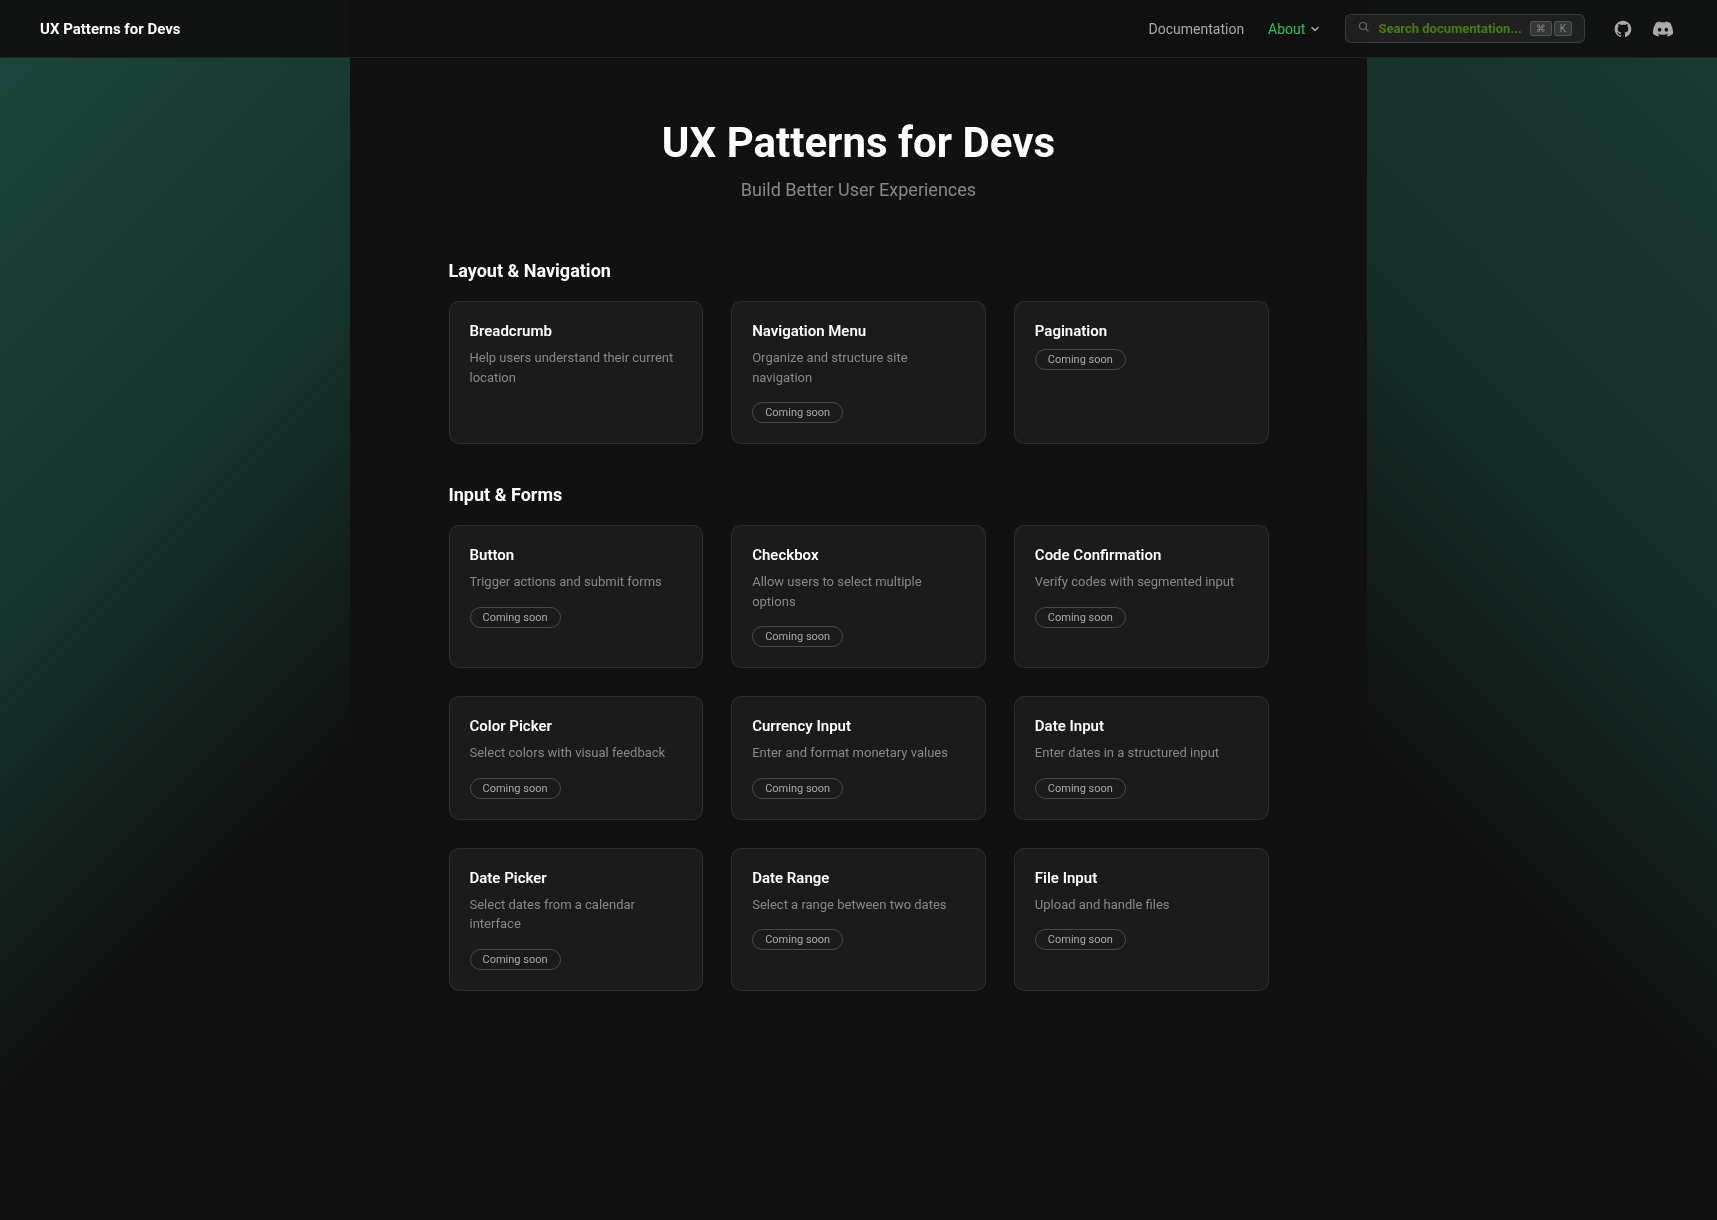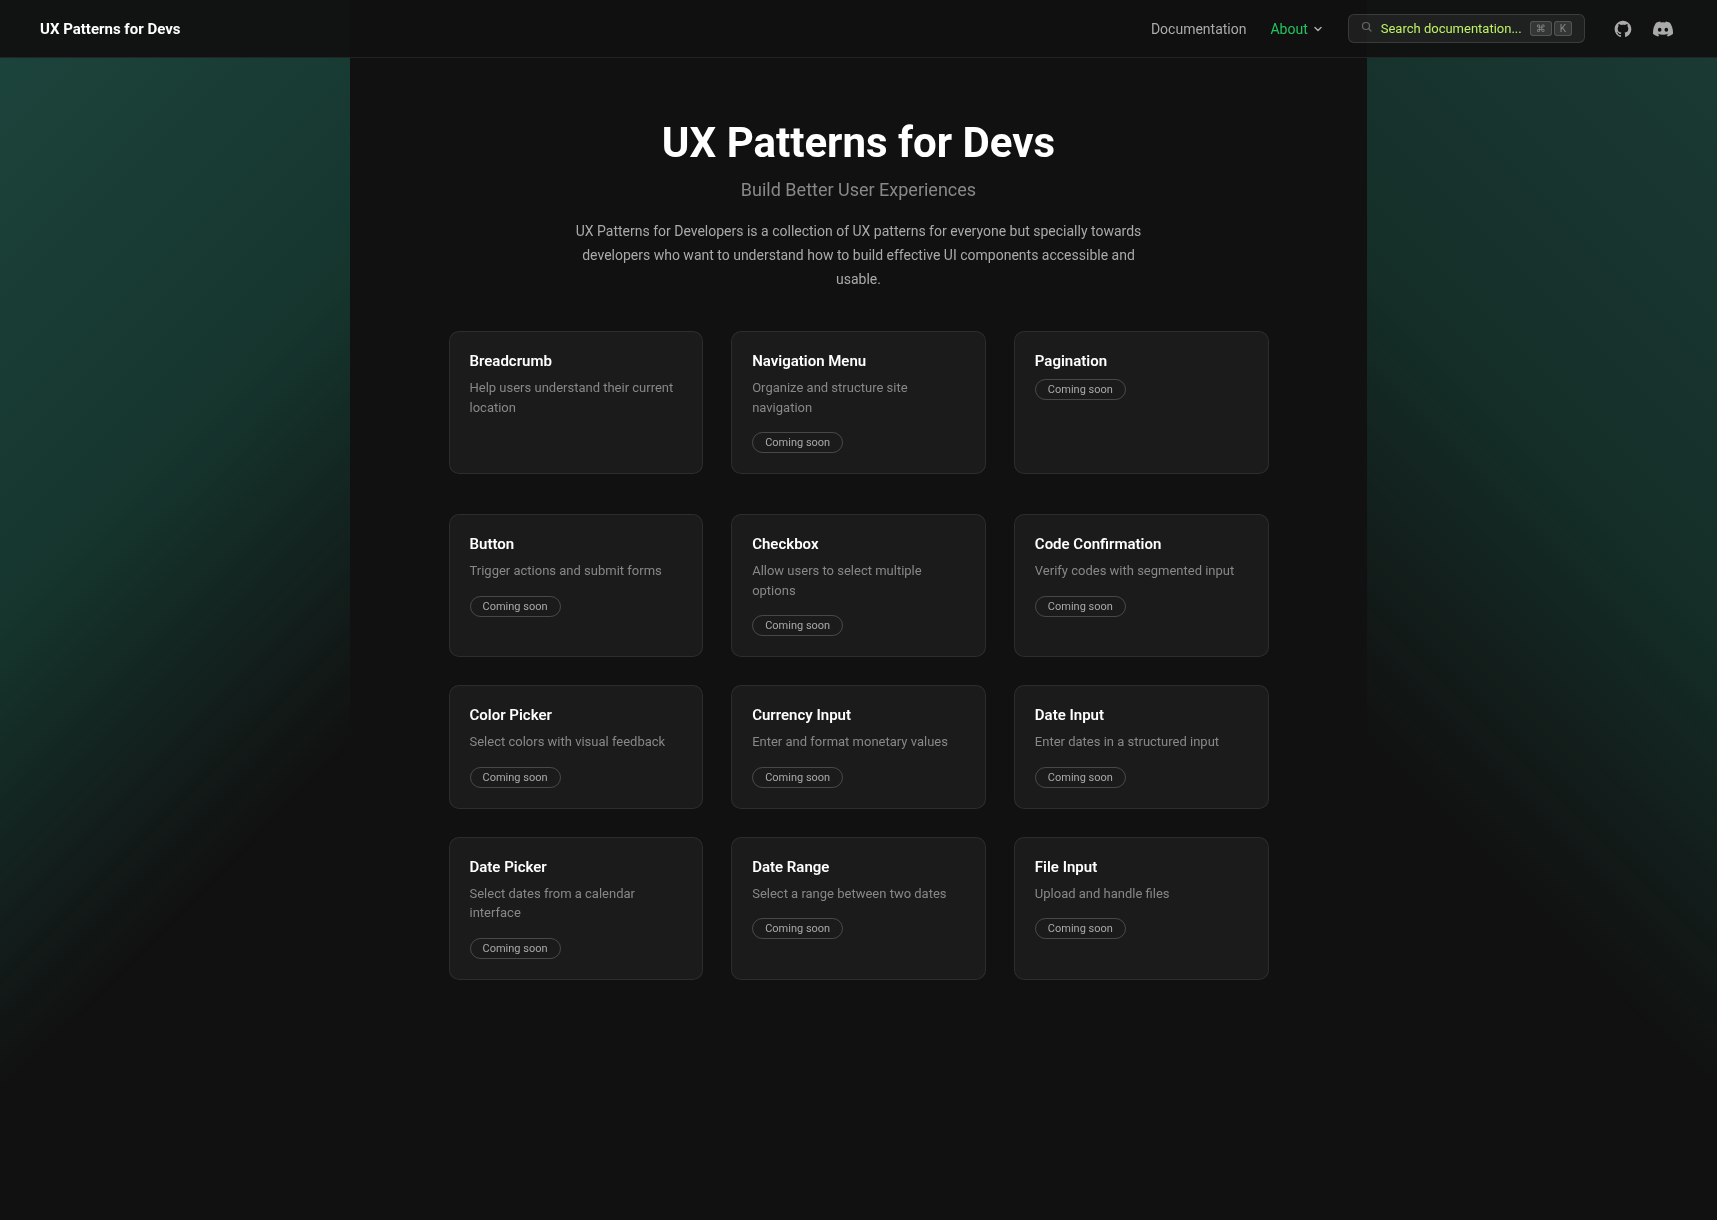--- a/index.html
+++ b/index.html
@@ -103,23 +103,24 @@
       padding: 6px 12px;
       min-width: 220px;
     }
 
     .search-icon {
       color: #666;
       font-size: 12px;
     }
 
     .search-input-display {
-      color: #bef264;
+      color: #4d7c0f;
       font-size: 13px;
       flex: 1;
+      font-weight: bold;
     }
 
     .search-kbd {
       display: flex;
       gap: 2px;
     }
 
     .kbd {
       background: rgba(255,255,255,0.1);
       border: 1px solid rgba(255,255,255,0.15);
@@ -277,37 +278,38 @@
               <path d="M20.317 4.37a19.791 19.791 0 0 0-4.885-1.515.074.074 0 0 0-.079.037c-.21.375-.444.864-.608 1.25a18.27 18.27 0 0 0-5.487 0 12.64 12.64 0 0 0-.617-1.25.077.077 0 0 0-.079-.037A19.736 19.736 0 0 0 3.677 4.37a.07.07 0 0 0-.032.027C.533 9.046-.32 13.58.099 18.057c.002.022.015.043.032.054a19.9 19.9 0 0 0 5.993 3.03.077.077 0 0 0 .084-.028 14.09 14.09 0 0 0 1.226-1.994.076.076 0 0 0-.041-.106 13.107 13.107 0 0 1-1.872-.892.077.077 0 0 1-.008-.128 10.2 10.2 0 0 0 .372-.292.074.074 0 0 1 .077-.01c3.928 1.793 8.18 1.793 12.062 0a.074.074 0 0 1 .078.01c.12.098.246.198.373.292a.077.077 0 0 1-.006.127 12.299 12.299 0 0 1-1.873.892.077.077 0 0 0-.041.107c.36.698.772 1.362 1.225 1.993a.076.076 0 0 0 .084.028 19.839 19.839 0 0 0 6.002-3.03.077.077 0 0 0 .032-.054c.5-5.177-.838-9.674-3.549-13.66a.061.061 0 0 0-.031-.03zM8.02 15.33c-1.183 0-2.157-1.085-2.157-2.419 0-1.333.956-2.419 2.157-2.419 1.21 0 2.176 1.096 2.157 2.42 0 1.333-.956 2.418-2.157 2.418zm7.975 0c-1.183 0-2.157-1.085-2.157-2.419 0-1.333.955-2.419 2.157-2.419 1.21 0 2.176 1.096 2.157 2.42 0 1.333-.946 2.418-2.157 2.418z"></path>
             </svg>
           </div>
         </div>
       </div>
     </nav>
 
     <div class="hero">
       <h1 class="hero-title">UX Patterns for Devs</h1>
       <p class="hero-subtitle">Build Better User Experiences</p>
-      <p class="hero-description">UX Patterns for Developers is a collection of UX patterns for everyone but specially towards developers who want to understand how to build effective UI components accessible and usable.</p>
     </div>
 
     <div class="content-area">
 
       <div id="sections-container">
           <div class="section">
+            <h2 class="section-title">Layout &amp; Navigation</h2>
             <div class="cards-grid">
               <div class="card">
                 <div class="card-title">Breadcrumb</div>
                 <div class="card-description">Help users understand their current location</div>
               </div>
               <div class="card"><div class="card-title">Navigation Menu</div><div class="card-description">Organize and structure site navigation</div><span class="coming-soon-badge">Coming soon</span></div>
               <div class="card"><div class="card-title">Pagination</div><span class="coming-soon-badge">Coming soon</span></div>
             </div>
           </div>
           <div class="section">
+            <h2 class="section-title">Input &amp; Forms</h2>
             <div class="cards-grid">
               <div class="card"><div class="card-title">Button</div><div class="card-description">Trigger actions and submit forms</div><span class="coming-soon-badge">Coming soon</span></div>
               <div class="card"><div class="card-title">Checkbox</div><div class="card-description">Allow users to select multiple options</div><span class="coming-soon-badge">Coming soon</span></div>
               <div class="card"><div class="card-title">Code Confirmation</div><div class="card-description">Verify codes with segmented input</div><span class="coming-soon-badge">Coming soon</span></div>
               <div class="card"><div class="card-title">Color Picker</div><div class="card-description">Select colors with visual feedback</div><span class="coming-soon-badge">Coming soon</span></div>
               <div class="card"><div class="card-title">Currency Input</div><div class="card-description">Enter and format monetary values</div><span class="coming-soon-badge">Coming soon</span></div>
               <div class="card"><div class="card-title">Date Input</div><div class="card-description">Enter dates in a structured input</div><span class="coming-soon-badge">Coming soon</span></div>
               <div class="card"><div class="card-title">Date Picker</div><div class="card-description">Select dates from a calendar interface</div><span class="coming-soon-badge">Coming soon</span></div>
               <div class="card"><div class="card-title">Date Range</div><div class="card-description">Select a range between two dates</div><span class="coming-soon-badge">Coming soon</span></div>
               <div class="card"><div class="card-title">File Input</div><div class="card-description">Upload and handle files</div><span class="coming-soon-badge">Coming soon</span></div>

